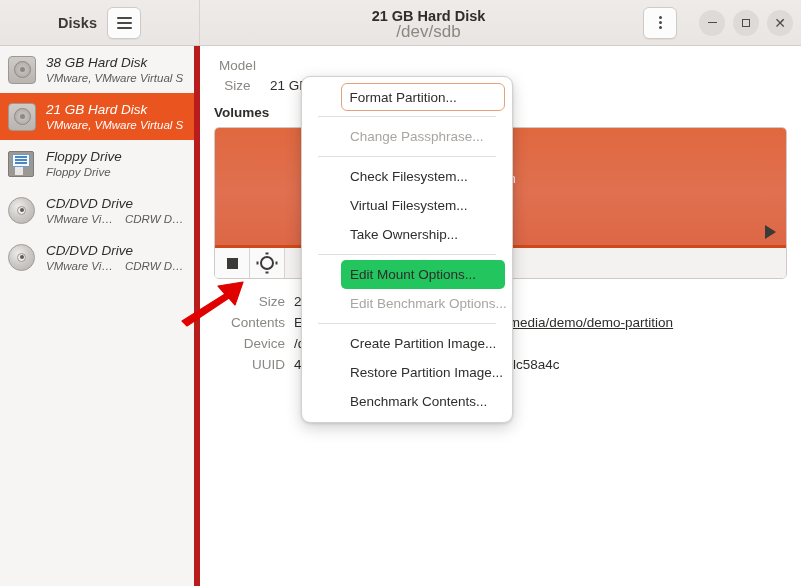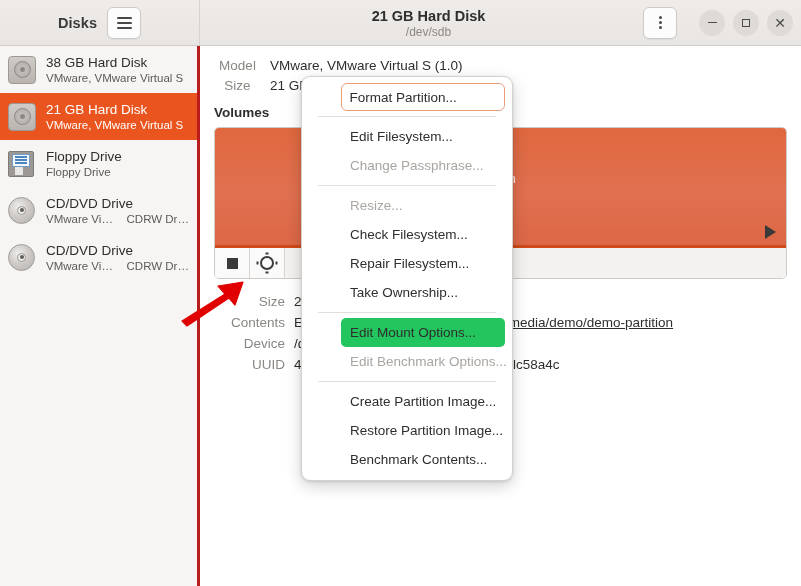--- a/index.html
+++ b/index.html
@@ -83,21 +83,21 @@
     padding-left: 46px;
     padding-right: 190px;
   }
   .hb-title {
     font-size: 14.5px;
     font-weight: bold;
     color: #2f2e2c;
     line-height: 17px;
   }
   .hb-subtitle {
-    font-size: 12px;
+    font-size: 17px;
     color: #8b8884;
     line-height: 14px;
   }
   .hb-controls {
     margin-left: auto;
     display: flex;
     align-items: center;
     gap: 8px;
     z-index: 2;
   }
@@ -139,22 +139,23 @@
   .wbtn .x { font-size: 14px; color: #4d4b48; font-family: "DejaVu Sans", sans-serif; }
 
   
   .body-row { flex: 1; display: flex; min-height: 0; }
 
   
   .sidebar {
     width: 200px;
     flex: 0 0 200px;
     background: #f6f5f4;
-    border-right: 3px solid #b91c1c;
-    overflow: hidden;
+    border-right: 6px solid #b91c1c;
+    overflow: hidden;
+    font-style: italic;
   }
   .dev-item {
     display: flex;
     align-items: center;
     gap: 8px;
     padding: 5px 8px;
     height: 47px;
     cursor: pointer;
   }
   .dev-item.selected { background: #e9541f; }
@@ -512,21 +513,20 @@
           </div>
         </div>
       </div>
 
     </div>
 
     <div class="main">
 
       <div class="kv">
         <div class="k">Model</div>
-        <div class="v">VMware, VMware Virtual S (1.0)</div>
       </div>
       <div class="kv">
         <div class="k">Size</div>
         <div class="v">21 GB</div>
       </div>
 
       <div class="volumes-h">Volumes</div>
 
       <div class="volbox">
         <div class="volbar">
@@ -566,26 +566,24 @@
           <div class="v" style="margin-left:204px">lc58a4c</div>
         </div>
       </div>
 
     </div>
   </div>
 
   <div class="ctxmenu">
     <div class="mi focused">Format Partition...</div>
     <div class="msep"></div>
-    <div class="mi">Edit Filesystem...</div>
     <div class="mi disabled">Change Passphrase...</div>
     <div class="msep"></div>
-    <div class="mi disabled">Resize...</div>
     <div class="mi">Check Filesystem...</div>
-    <div class="mi">Repair Filesystem...</div>
+    <div class="mi">Virtual Filesystem...</div>
     <div class="mi">Take Ownership...</div>
     <div class="msep"></div>
     <div class="mi hover">Edit Mount Options...</div>
     <div class="mi disabled">Edit Benchmark Options...</div>
     <div class="msep"></div>
     <div class="mi">Create Partition Image...</div>
     <div class="mi">Restore Partition Image...</div>
     <div class="mi">Benchmark Contents...</div>
   </div>
 

